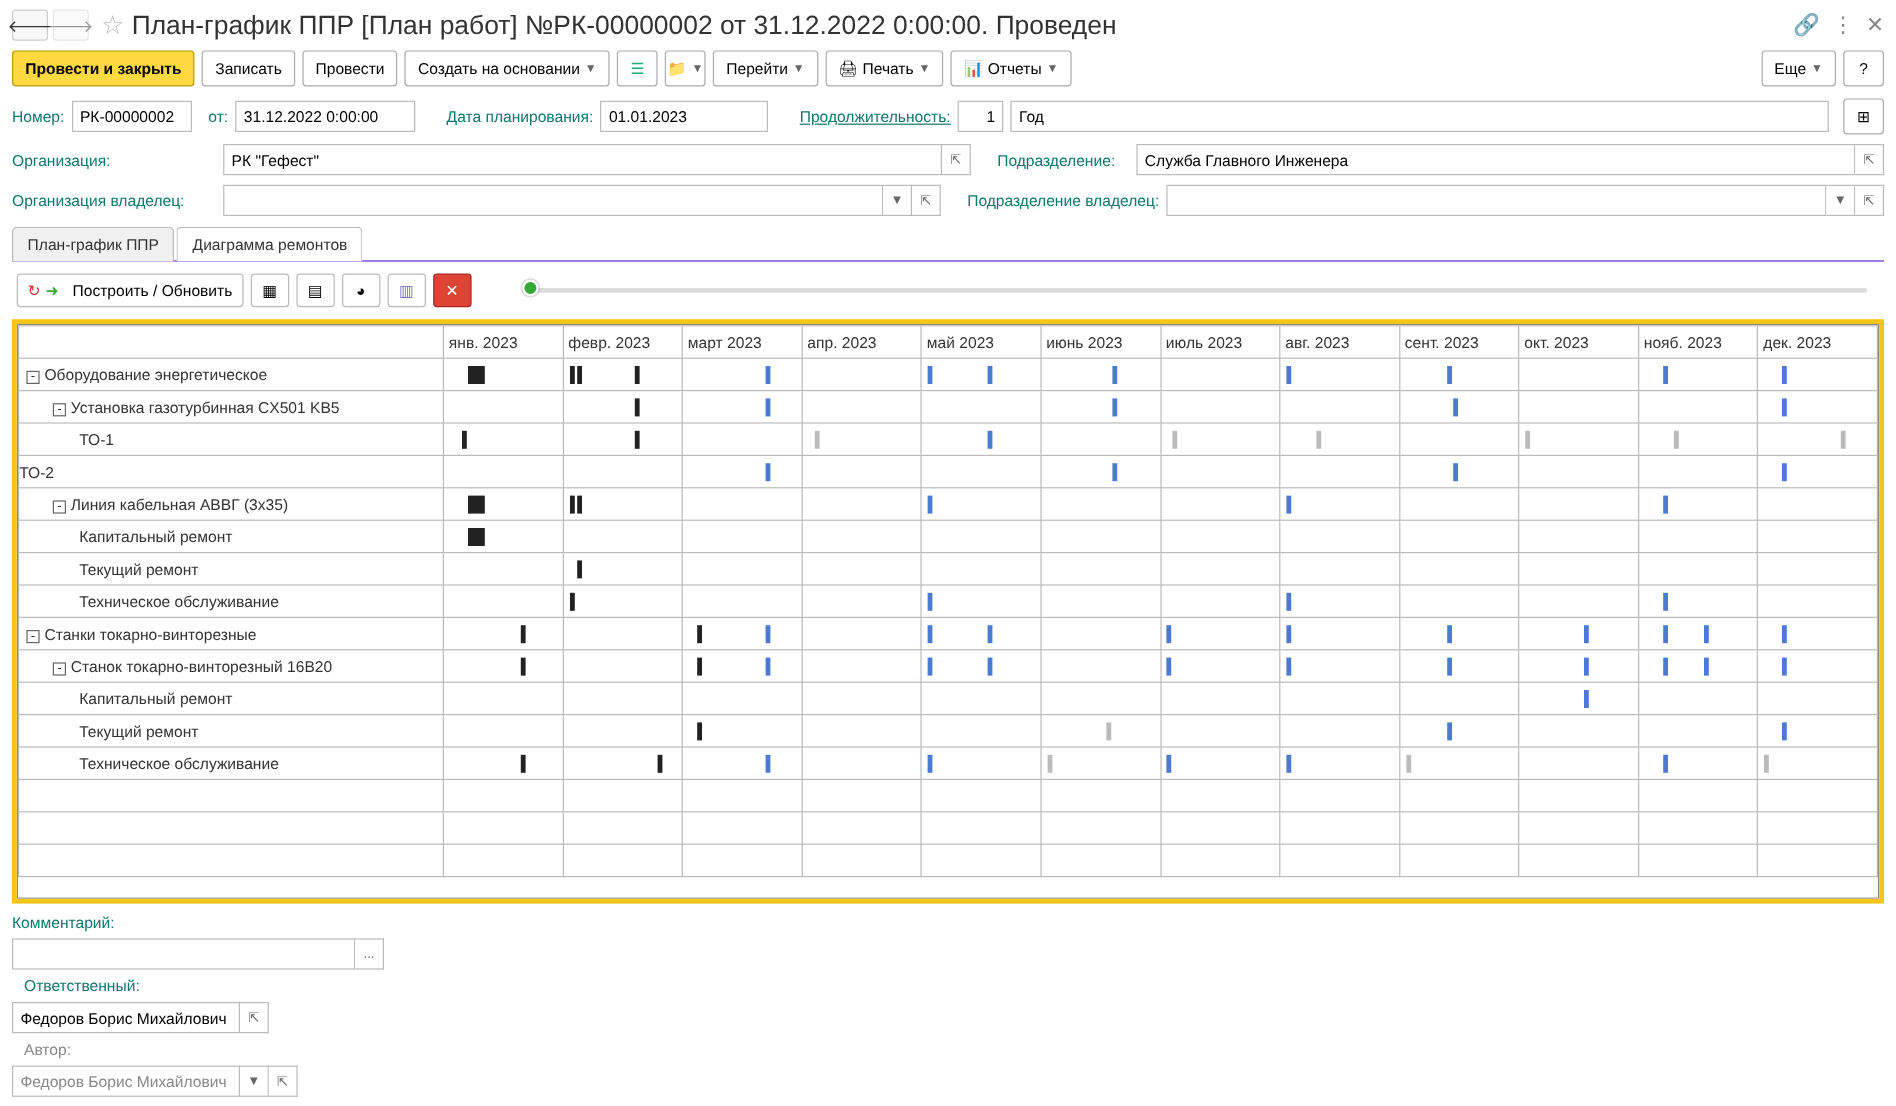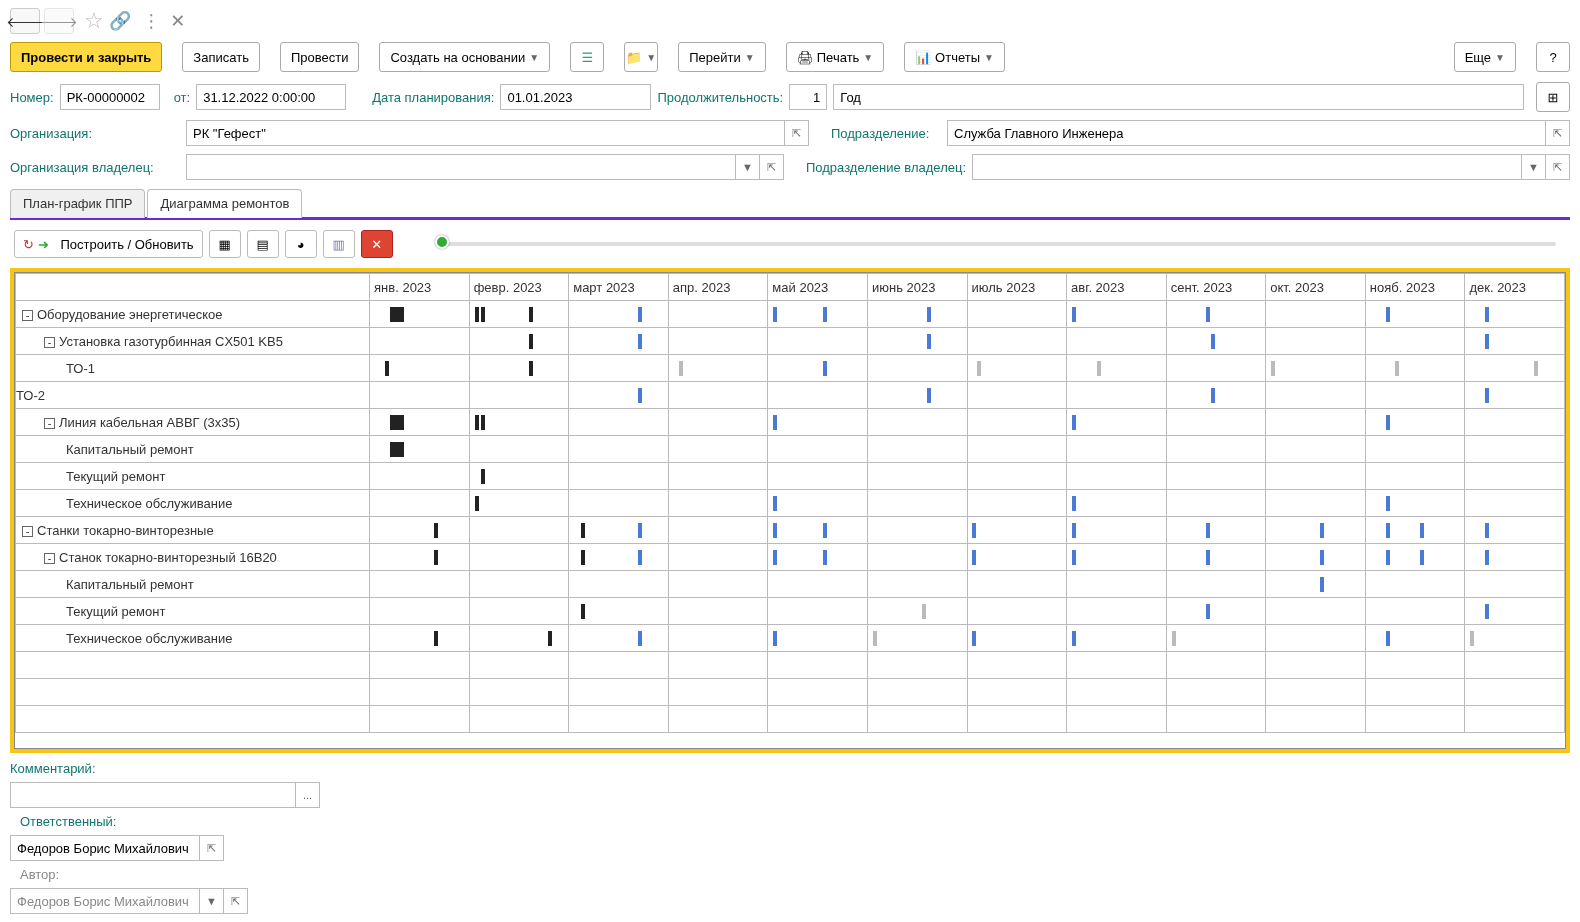--- a/index.html
+++ b/index.html
@@ -4,33 +4,33 @@
 <style>
 html, body { margin: 0; padding: 0; font-family: Arial, sans-serif; font-size: 13px; color: #333; background: #fff; width: 1580px; height: 922px; overflow: hidden; box-sizing: border-box; }
 * { box-sizing: border-box; }
 .container { width: 1580px; height: 922px; padding: 8px 10px; display: flex; flex-direction: column; }
 .header-row { display: flex; align-items: center; margin-bottom: 8px; }
 .nav-btn { width: 30px; height: 26px; border: 1px solid #ccc; background: #f8f8f8; border-radius: 3px; display: flex; align-items: center; justify-content: center; margin-right: 4px; cursor: pointer; font-size: 14px; }
 .star-icon { margin: 0 6px; color: #bbb; font-size: 22px; }
 .page-title { font-size: 22px; color: #333; flex: 1; }
 .hdr-right { display: flex; align-items: center; gap: 10px; }
 .hdr-icon { color: #888; font-size: 18px; cursor: pointer; }
-.toolbar { display: flex; align-items: center; gap: 20px; margin-bottom: 10px; }
+.toolbar { display: flex; align-items: center; gap: 6px; margin-bottom: 10px; }
 .btn { height: 30px; padding: 0 10px; border: 1px solid #aaa; background: #fff; border-radius: 3px; cursor: pointer; display: flex; align-items: center; font-size: 13px; white-space: nowrap; }
 .btn.primary { background: #ffd940; border-color: #b89b00; font-weight: bold; }
 .btn.icon-only { width: 34px; padding: 0; justify-content: center; }
 .btn .caret { margin-left: 4px; font-size: 10px; color: #666; }
 .spacer { flex: 1; }
 .form-row { display: flex; align-items: center; margin-bottom: 8px; gap: 6px; }
 .lbl { color: #0f766e; }
 .inp { height: 26px; border: 1px solid #bbb; padding: 0 6px; background: #fff; font-size: 13px; }
 .inp-group { display: flex; align-items: center; position: relative; }
 .inp-group .inp { flex: 1; }
 .inp-btn { width: 24px; height: 26px; border: 1px solid #bbb; border-left: none; background: #fff; display: flex; align-items: center; justify-content: center; cursor: pointer; font-size: 11px; color: #666; }
-.tabs { display: flex; border-bottom: 3px solid #6d28d9; margin-bottom: 6px; }
+.tabs { display: flex; border-bottom: 1px solid #6d28d9; margin-bottom: 6px; }
 .tab { padding: 6px 12px; border: 1px solid #bbb; border-bottom: none; background: #f0f0f0; border-radius: 4px 4px 0 0; margin-right: 2px; cursor: pointer; position: relative; top: 1px; }
 .tab.active { background: #fff; border-bottom: 1px solid #fff; }
 .sub-toolbar { display: flex; align-items: center; gap: 6px; margin-bottom: 6px; padding: 4px; }
 .sbtn { height: 28px; padding: 0 8px; border: 1px solid #bbb; background: #fff; border-radius: 3px; cursor: pointer; display: flex; align-items: center; gap: 4px; font-size: 13px; }
 .sbtn.icon-only { width: 32px; padding: 0; justify-content: center; }
 .slider-track { flex: 1; height: 4px; background: #ddd; border-radius: 2px; position: relative; margin: 0 10px; }
 .slider-handle { width: 14px; height: 14px; background: #3a3; border: 2px solid #fff; border-radius: 50%; position: absolute; left: 0; top: -7px; box-shadow: 0 0 2px rgba(0,0,0,0.5); }
 .gantt-wrap { border: 4px solid #f5c518; flex: 1; overflow: hidden; position: relative; margin-bottom: 8px; }
 .gantt-inner { border: 1px solid #888; height: 100%; overflow: auto; }
 .gantt-table { border-collapse: collapse; width: 100%; table-layout: fixed; }
@@ -52,20 +52,21 @@
 </style>
 </head>
 <body>
 
 <div class="container">
 
   <div class="header-row">
     <div class="nav-btn">🡐</div>
     <div class="nav-btn" style="opacity:0.5;">🡒</div>
     <span class="star-icon">☆</span>
+    <span class="page-title">План-график ППР [План работ] №РК-00000002 от 31.12.2022 0:00:00. Проведен</span>
     <div class="hdr-right">
       <span class="hdr-icon">🔗</span>
       <span class="hdr-icon">⋮</span>
       <span class="hdr-icon">✕</span>
     </div>
   </div>
 
   <div class="toolbar">
     <button class="btn primary">Провести и закрыть</button>
     <button class="btn">Записать</button>
@@ -94,22 +95,22 @@
       </button>
     <button class="btn icon-only">?</button>
   </div>
 
   <div class="form-row">
     <span class="lbl">Номер:</span>
     <input class="inp" style="width: 100px;" value="РК-00000002">
     <span class="lbl" style="margin-left:8px;">от:</span>
     <input class="inp" style="width: 150px;" value="31.12.2022 0:00:00">
     <span class="lbl" style="margin-left:20px;">Дата планирования:</span>
-    <input class="inp" style="width: 151px;" value="01.01.2023">
-    <span class="lbl" style="">Продолжительность:</span>
+    <input class="inp" style="width: 140px;" value="01.01.2023">
+    <span class="lbl" style="margin-left:20px;text-decoration:underline;">Продолжительность:</span>
     <input class="inp" style="width: 38px; text-align: right;" value="1">
     <input class="inp" style="flex: 1 1 0%;" value="Год">
     <button class="btn icon-only" style="margin-left:6px;">
         <span>⊞</span>
       </button>
   </div>
 
   <div class="form-row">
     <span class="lbl" style="width:170px;">Организация:</span>
     <div class="inp-group" style="flex:1;">

